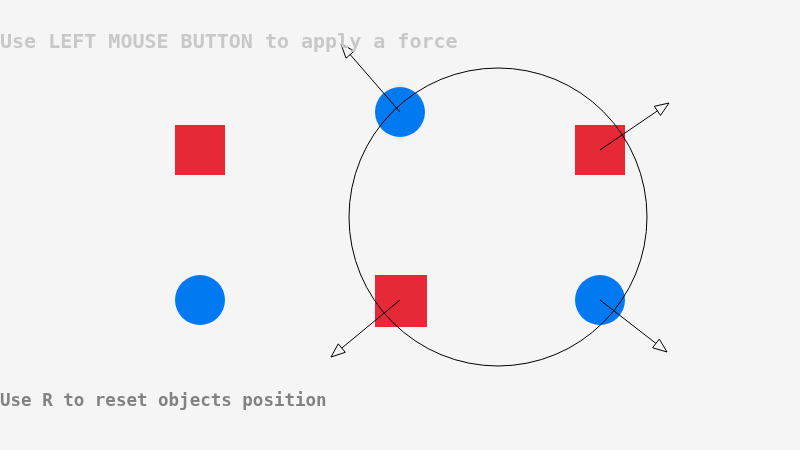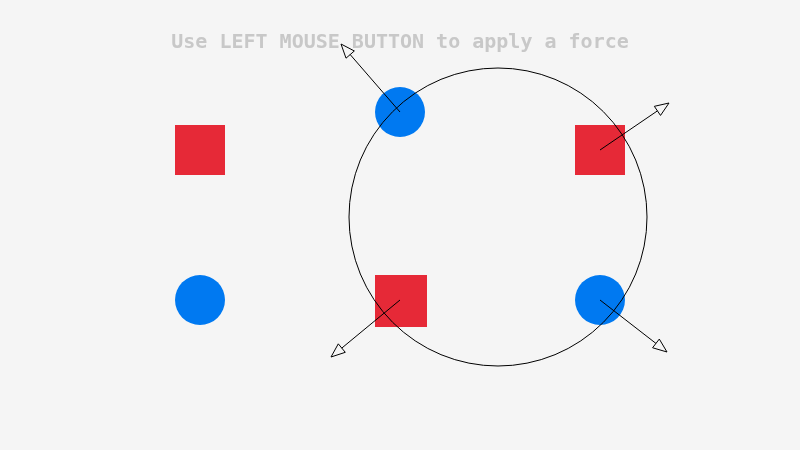--- a/index.html
+++ b/index.html
@@ -17,21 +17,21 @@
     position: absolute;
     left: 0;
     top: 0;
     width: 800px;
     height: 450px;
   }
   .hud-text {
     position: absolute;
     left: 0;
     width: 100%;
-    text-align: center;
+    text-align: left;
     font-weight: bold;
     white-space: pre;
     user-select: none;
   }
   .hud-text.top {
     top: 31px;
     font-size: 20px;
     line-height: 20px;
   }
   .hud-text.bottom {
@@ -63,13 +63,14 @@
       <g stroke="#000000" fill="none" stroke-width="1">
         <line x1="400" y1="300" x2="341.79346452277923" y2="348.0836597420519"></line>
         <polygon points="331,357 338.2906165642996,343.84337010810293 345.29631248125884,352.3239493760009"></polygon>
       </g>
       <g stroke="#000000" fill="none" stroke-width="1">
         <line x1="600" y1="300" x2="655.9401863817889" y2="343.4162640575078"></line>
         <polygon points="667,352 652.5680044043812,347.76119083609075 659.3123683591965,339.0713372789249"></polygon>
       </g>
     </svg>
   <div class="hud-text top" style="color: rgb(200, 200, 200);">Use LEFT MOUSE BUTTON to apply a force</div>
+  <div class="hud-text bottom" style="color: rgb(130, 130, 130);">Use R to reset objects position</div>
 </div>
 
 </body></html>

